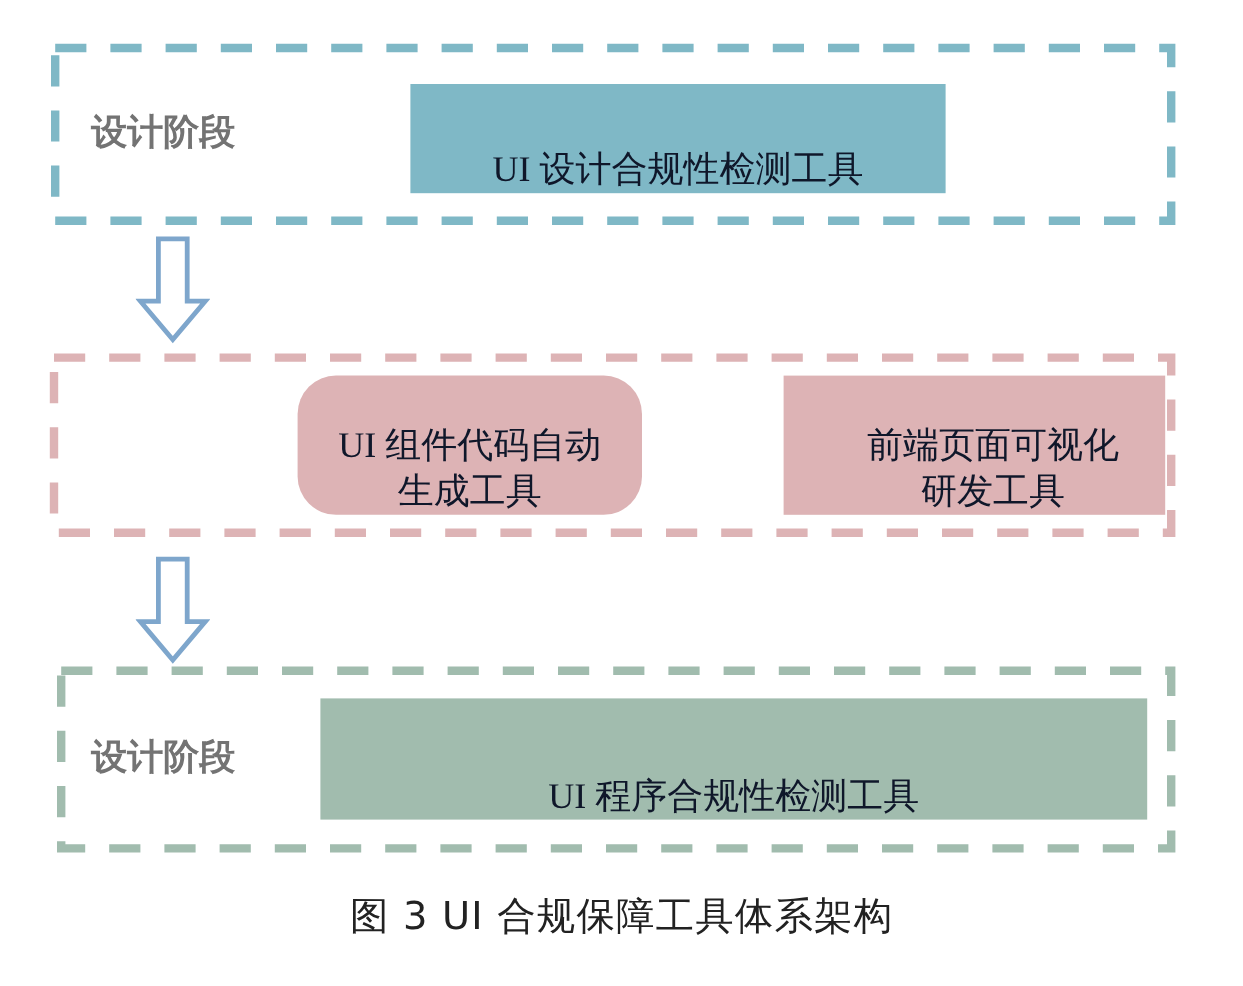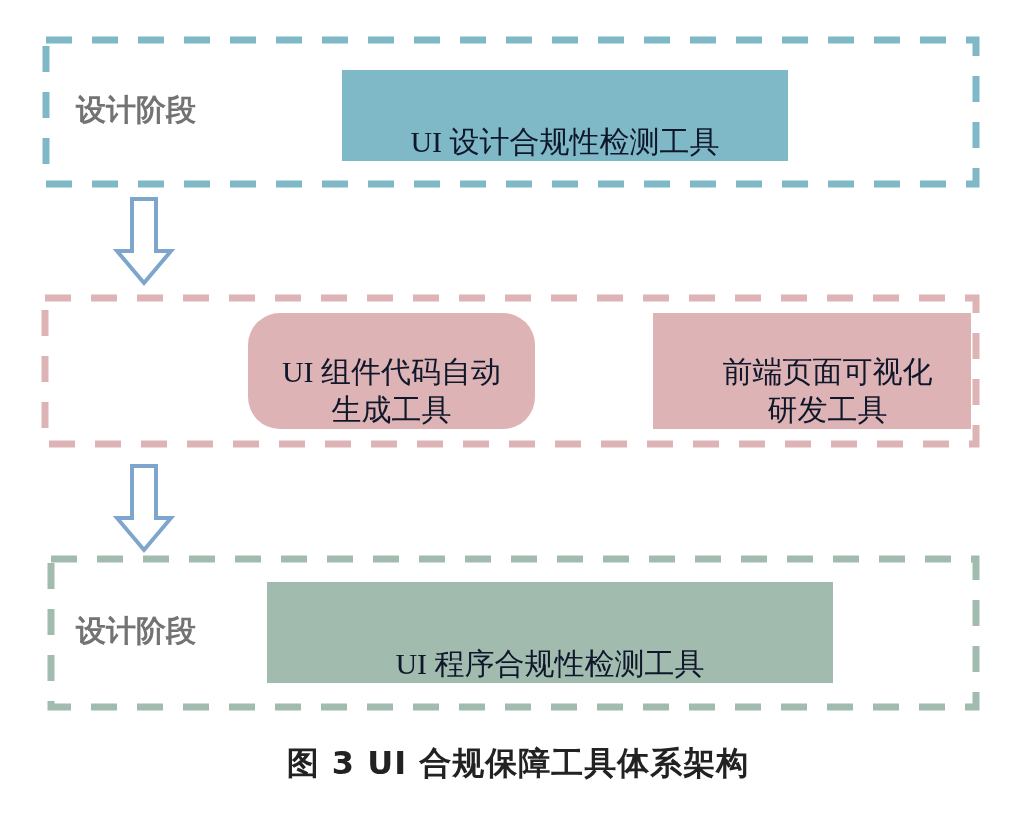--- a/index.html
+++ b/index.html
@@ -8,21 +8,21 @@
   .stage { position: absolute; box-sizing: border-box; }
   .stage svg.border { position: absolute; left: 0; top: 0; width: 100%; height: 100%; overflow: visible; }
   .stage-label { position: absolute; font-family: "DejaVu Sans", "Liberation Sans", sans-serif;
                  font-weight: bold; font-size: 30px; color: #737373; white-space: nowrap; }
   .tool { position: absolute; display: flex; align-items: flex-end; justify-content: center;
           text-align: center; font-size: 30px; line-height: 38px; color: #0f172a;
           font-family: Liberation Serif, serif; }
   .tool span { white-space: pre-line; }
   .arrow { position: absolute; }
   .caption { position: absolute; left: 0; width: 1036px; top: 742px; text-align: center;
-             font-family: "DejaVu Sans", "Liberation Sans", sans-serif; font-weight: bold;
+             font-family: "DejaVu Sans", "Liberation Sans", sans-serif; font-weight: normal;
              font-size: 32px; color: #222; letter-spacing: 1px; }
 </style>
 </head>
 <body>
 
 <div class="stage" style="left:44px; top:38px; width:934px; height:148px;">
   <svg class="border">
     <rect x="2" y="2" width="930" height="144" fill="none" stroke="#7fb8c6" stroke-width="7" stroke-dasharray="26 20"></rect>
   </svg>
   <div class="stage-label" style="left:32px; top:52px;">设计阶段</div>
@@ -51,18 +51,18 @@
 
 <svg class="arrow" style="left:113px; top:463px;" width="62" height="92" viewBox="0 0 62 92">
   <path d="M19 3 H43 V55 H58 L31 87 L4 55 H19 Z" fill="#ffffff" stroke="#7ea6cc" stroke-width="4" stroke-linejoin="miter"></path>
 </svg>
 
 <div class="stage" style="left:49px; top:557px; width:929px; height:152px;">
   <svg class="border">
     <rect x="2" y="2" width="925" height="148" fill="none" stroke="#a1bcae" stroke-width="7" stroke-dasharray="26 20"></rect>
   </svg>
   <div class="stage-label" style="left:27px; top:54px;">设计阶段</div>
-  <div class="tool" style="left:218px; top:25px; width:566px; height:101px; background:#a1bcae;">
+  <div class="tool" style="left:218px; top:25px; width:689px; height:101px; background:#a1bcae;">
     <span>UI 程序合规性检测工具</span>
   </div>
 </div>
 
 <div class="caption">图 3 UI 合规保障工具体系架构</div>
 
 </body></html>

